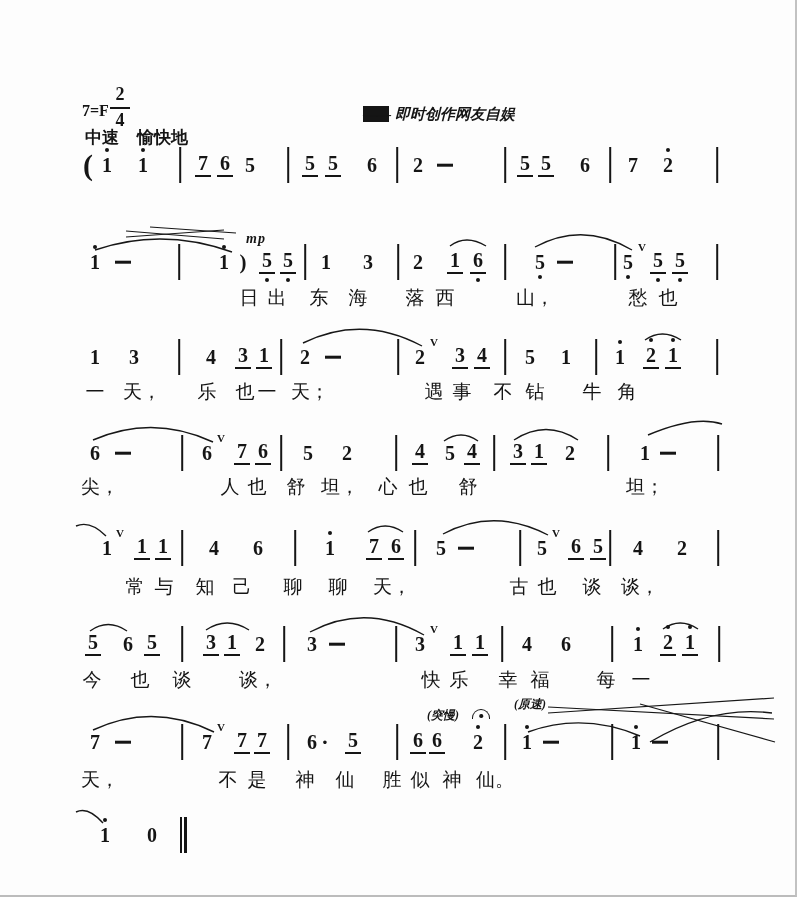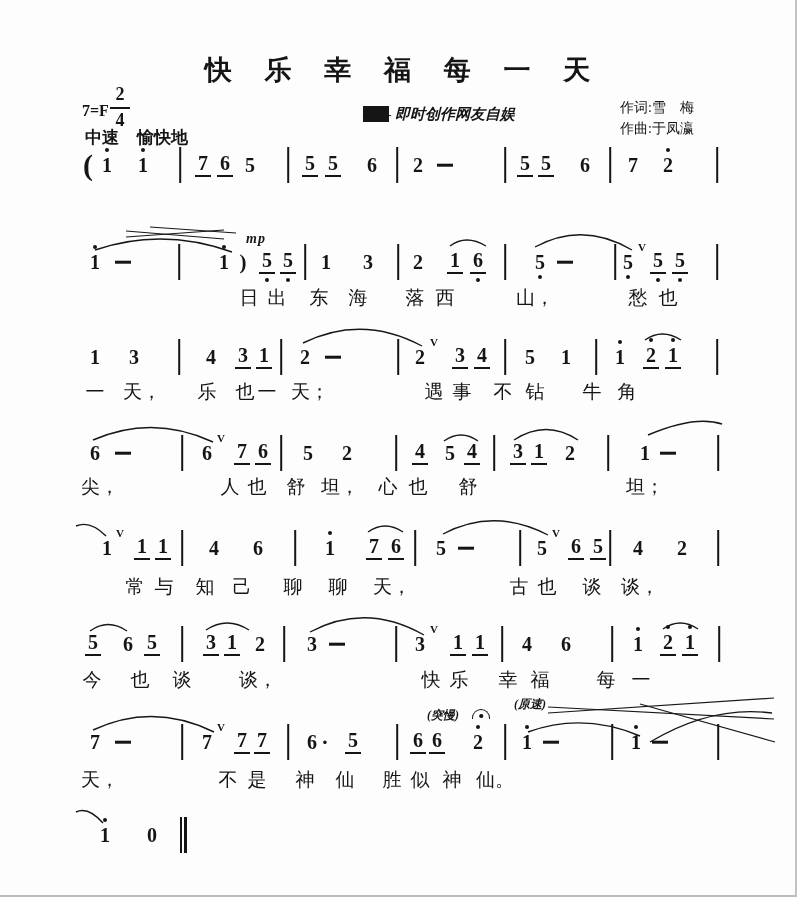--- a/index.html
+++ b/index.html
@@ -40,36 +40,31 @@
   .ferm{width:16px;height:9px;border:1.7px solid #151515;border-bottom:none;border-radius:9px 9px 0 0;}
   .ferm::after{content:"";position:absolute;left:50%;top:4px;transform:translateX(-50%);
       width:3.5px;height:3.5px;background:#151515;border-radius:50%;}
   .ly{font-size:19px;}
   #arcs{position:absolute;left:0;top:0;pointer-events:none;}
 </style>
 </head>
 <body>
 
 <div class="page">
-  <div class="title">快 乐 幸 福 每 一 天</div>
   <div class="keysig">7=F</div>
   <div class="ts">
     <span>2</span>
     <span class="bar"></span>
     <span>4</span>
   </div>
   <div class="tempo">
     <span>中速</span><span>愉快地</span>
   </div>
   <div class="subtitle">
     <span class="dash">——</span><span>即时创作网友自娱</span>
-  </div>
-  <div class="credits">
-    <div><span>作词:</span><span>雪　梅</span></div>
-    <div><span>作曲:</span><span>于凤瀛</span></div>
   </div>
   <svg id="arcs" width="797" height="897">
       <path d="M95,250 Q162,227 232,252" fill="none" stroke="#171717" stroke-width="1.4"></path>
       <path d="M450,246 Q466,234 486,246" fill="none" stroke="#171717" stroke-width="1.4"></path>
       <path d="M535,247 Q583,221 632,250" fill="none" stroke="#171717" stroke-width="1.4"></path>
       <path d="M303,343 Q362,314 422,346" fill="none" stroke="#171717" stroke-width="1.4"></path>
       <path d="M645,340 Q662,328 681,340" fill="none" stroke="#171717" stroke-width="1.4"></path>
       <path d="M93,440 Q153,414 213,442" fill="none" stroke="#171717" stroke-width="1.4"></path>
       <path d="M444,441 Q461,429 478,441" fill="none" stroke="#171717" stroke-width="1.4"></path>
       <path d="M514,440 Q546,419 578,440" fill="none" stroke="#171717" stroke-width="1.4"></path>

